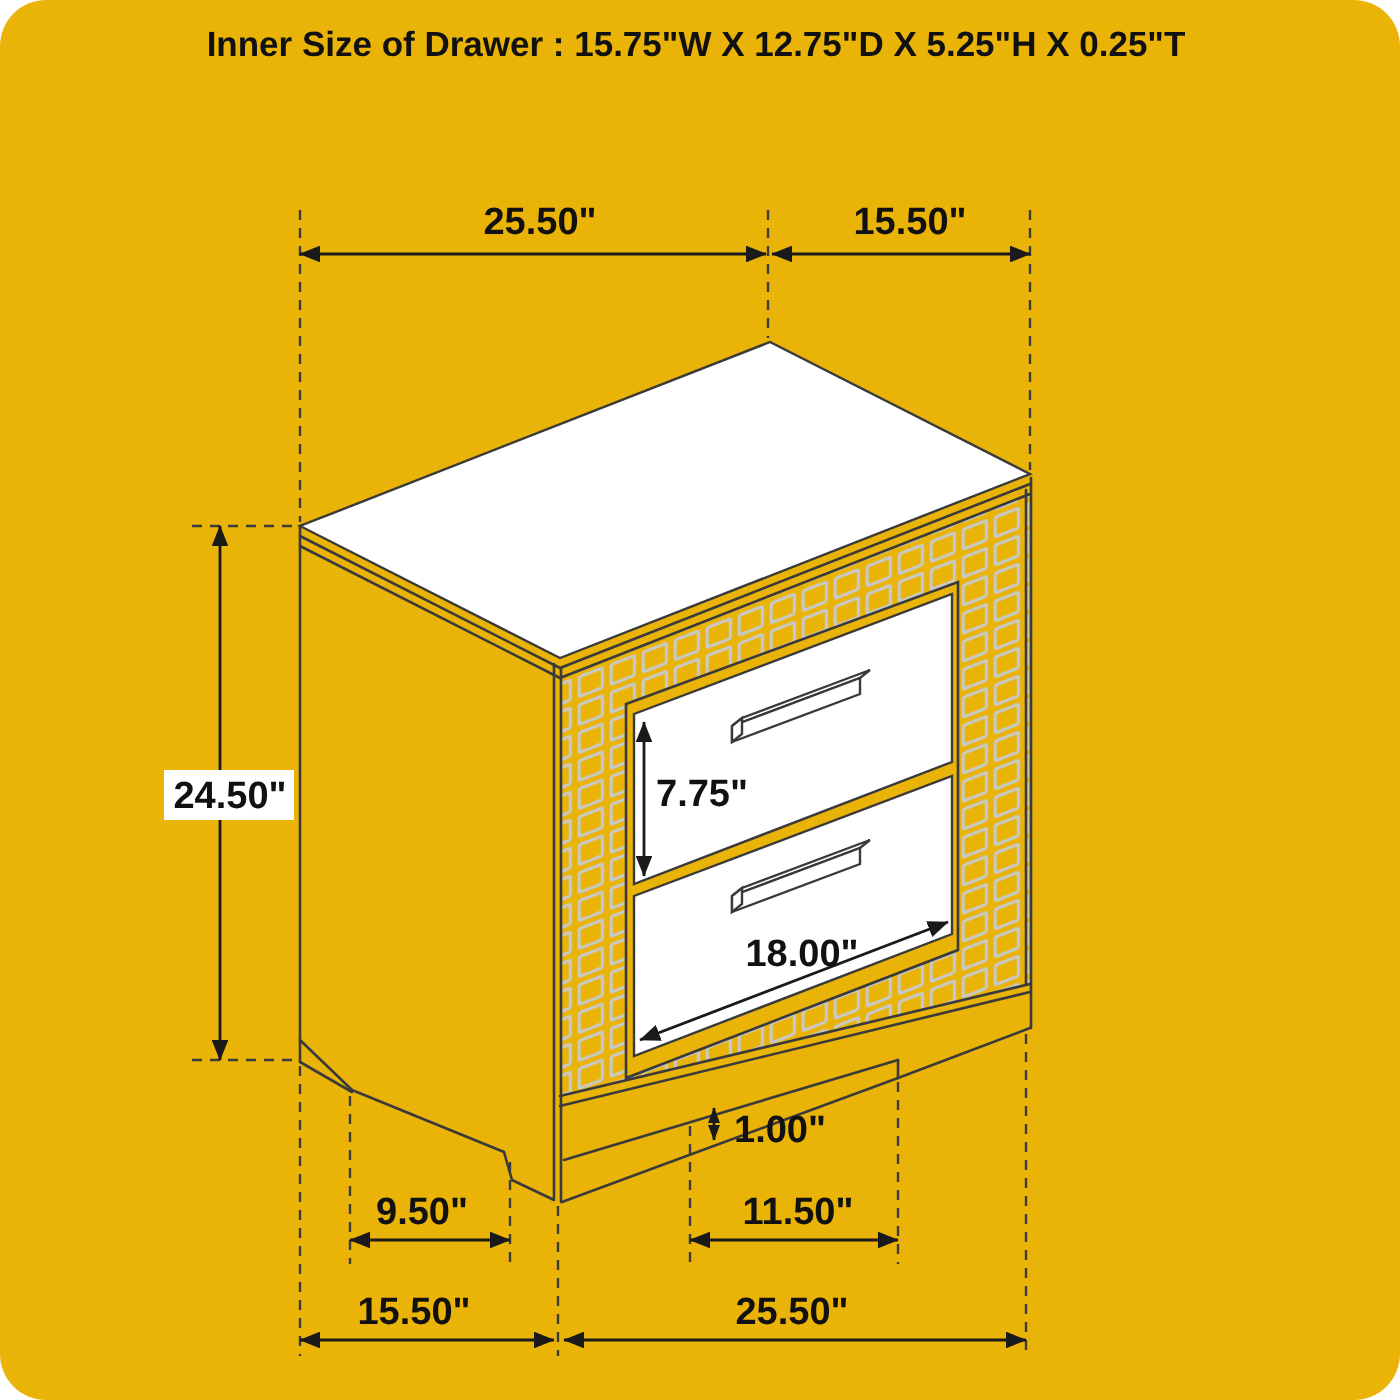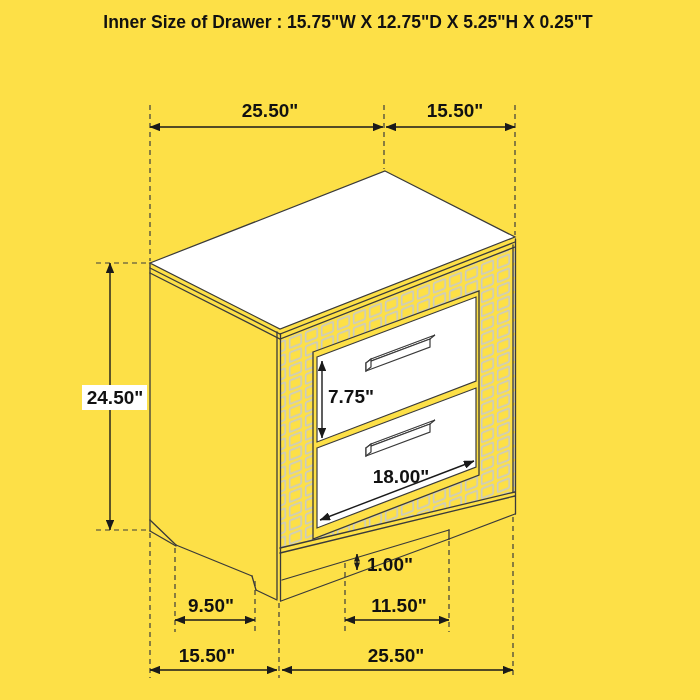--- a/index.html
+++ b/index.html
@@ -1,18 +1,18 @@
 <!DOCTYPE html>
 <html><head>
 <meta charset="utf-8">
 <style>
   html,body{margin:0;padding:0;background:#ffffff;}
   #stage{
-    position:relative;width:700px;height:700px;background:#fde047;
-    font-family:"Liberation Sans", sans-serif;overflow:hidden;
+    position:relative;width:700px;height:700px;background:#eab308;
+    font-family:"Liberation Sans", sans-serif;overflow:hidden;border-radius:23px;
   }
   svg{display:block;}
   text{font-family:"Liberation Sans", sans-serif;font-weight:bold;fill:#111;}
   .dim-label{font-size:19px;}
   .title-label{font-size:17.5px;}
   .outline{stroke:#3a3a3a;stroke-width:1.3;fill:none;stroke-linecap:round;}
   .outline-fill{stroke:#3a3a3a;stroke-width:1.2;fill:#ffffff;}
   .dimline{stroke:#1a1a1a;stroke-width:1.4;fill:none;}
   .dash{stroke:#3c3c3c;stroke-width:1.2;fill:none;stroke-dasharray:5 4;}
 </style>

